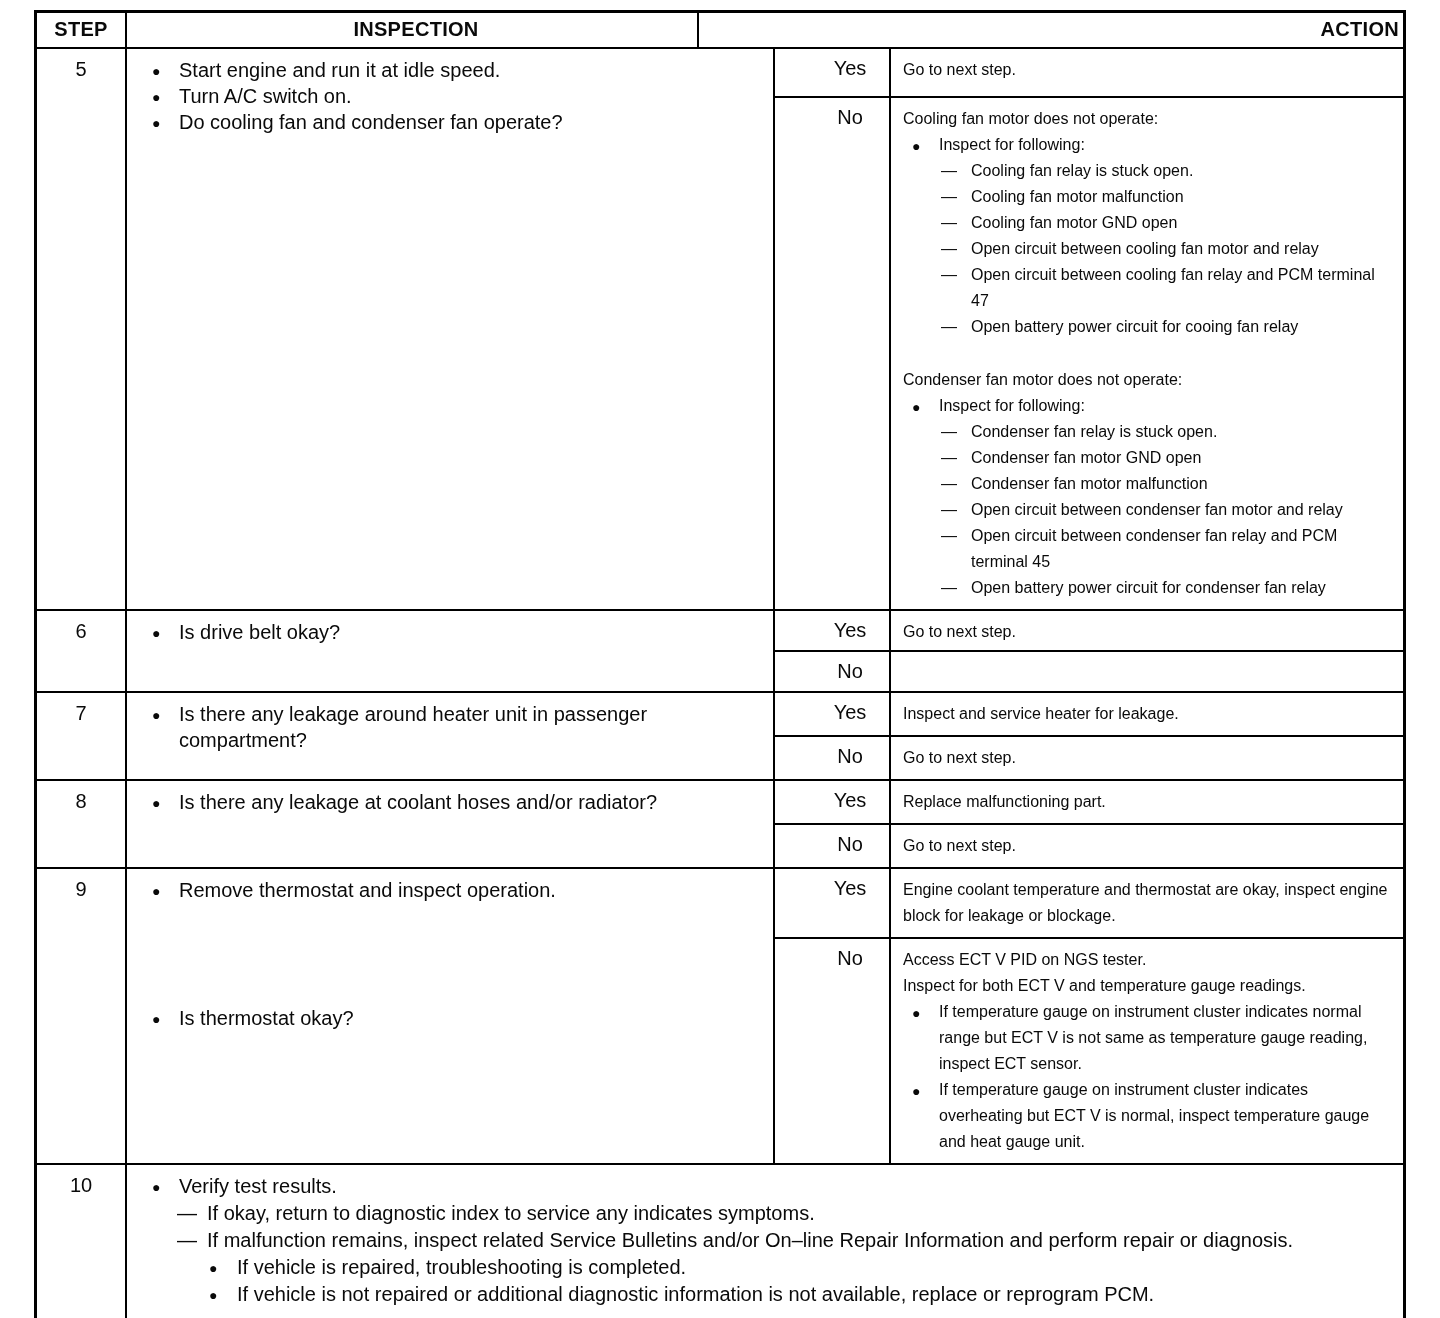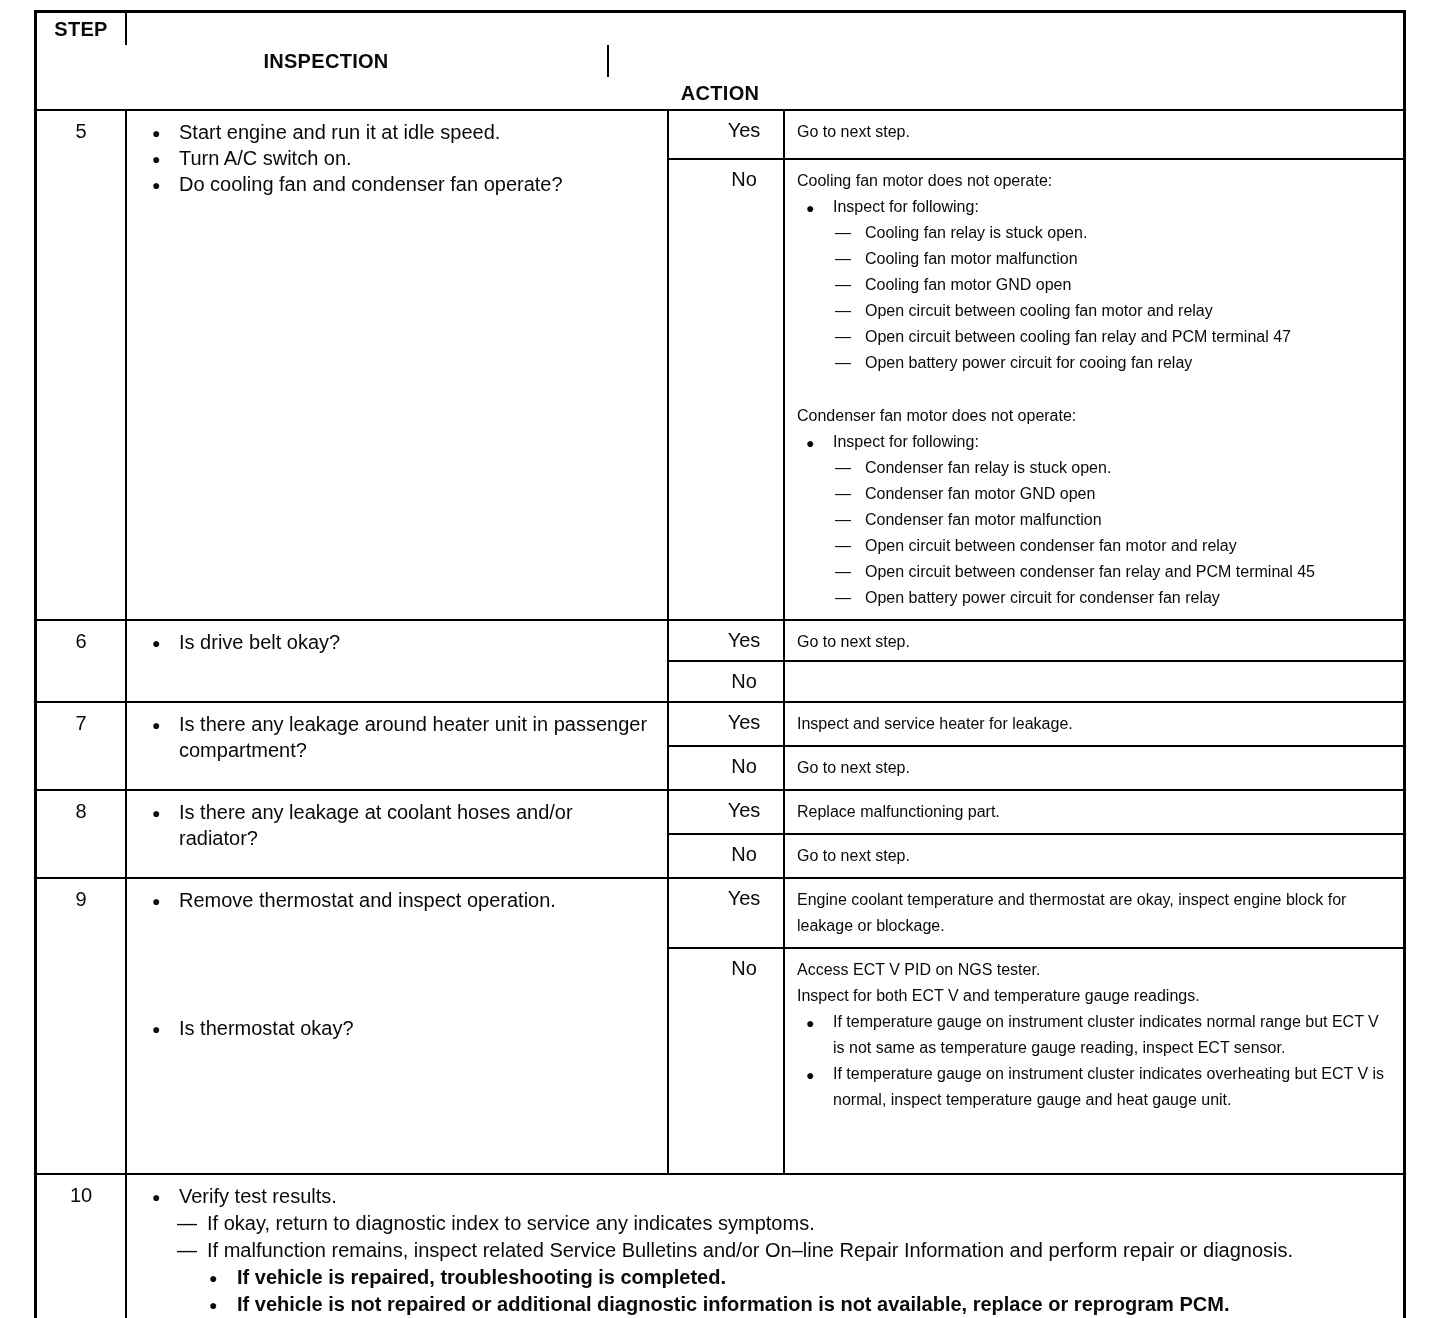--- a/index.html
+++ b/index.html
@@ -8,41 +8,41 @@
     font-family: "Liberation Sans", "DejaVu Sans", sans-serif;
     color: #0a0a0a;
   }
   body { width: 1440px; height: 1318px; overflow: hidden; }
   .page { padding: 10px 34px 12px 34px; }
   .table {
     border: 3px solid #000;
     width: 1372px;
     background: #fff;
   }
-  .hrow { display: flex; min-height: 34px; flex-direction: column; }
+  .hrow { display: flex; min-height: 34px; }
   .hcell {
     font-weight: bold;
     font-size: 20px;
     text-align: center;
     padding: 5px 4px 4px 4px;
     letter-spacing: 0.3px;
   }
   .w-step { width: 90px; border-right: 2px solid #000; flex: none; }
   .w-insp-h { width: 572px; border-right: 2px solid #000; flex: none; padding-left: 12px; }
-  .w-act-h { flex: 1; }
+  .w-act-h { flex: 1; text-align: right; }
   .row { display: flex; border-top: 2px solid #000; align-items: stretch; }
   .stepnum {
     width: 90px; flex: none;
     border-right: 2px solid #000;
     text-align: center;
     font-size: 20px;
     padding-top: 9px;
   }
   .insp {
-    width: 542px; flex: none;
+    width: 648px; flex: none;
     border-right: 2px solid #000;
     padding: 8px 10px 8px 8px;
     font-size: 20px;
     line-height: 26px;
   }
   .acts { flex: 1; display: flex; flex-direction: column; }
   .arow { display: flex; align-items: stretch; flex: 1; }
   .arow + .arow { border-top: 2px solid #000; }
   .yn {
     width: 80px; flex: none;
@@ -80,21 +80,21 @@
     position: absolute;
     left: 9px;
     top: 1px;
     font-size: 14px;
   }
   
   .dash { position: relative; margin-left: 38px; padding-left: 30px; }
   .dash::before { content: "\2014"; position: absolute; left: 0; top: 0; }
   .dash2 { position: relative; margin-left: 42px; padding-left: 30px; }
   .dash2::before { content: "\2014"; position: absolute; left: 0; top: 0; }
-  .sub-b { position: relative; margin-left: 72px; padding-left: 30px; font-weight: bold; }
+  .sub-b { position: relative; margin-left: 72px; padding-left: 30px; }
   .sub-b::before {
     content: "\25CF";
     position: absolute;
     left: 2px;
     top: 1px;
     font-size: 14px;
   }
   .bold { font-weight: normal; }
   .gap-top { margin-top: 27px; }
   .late { margin-top: 102px; }

